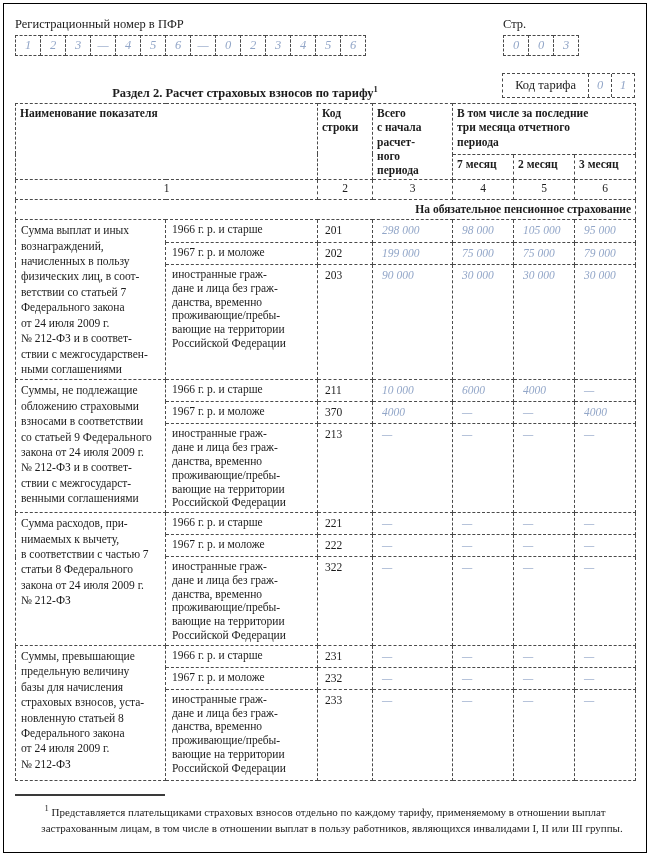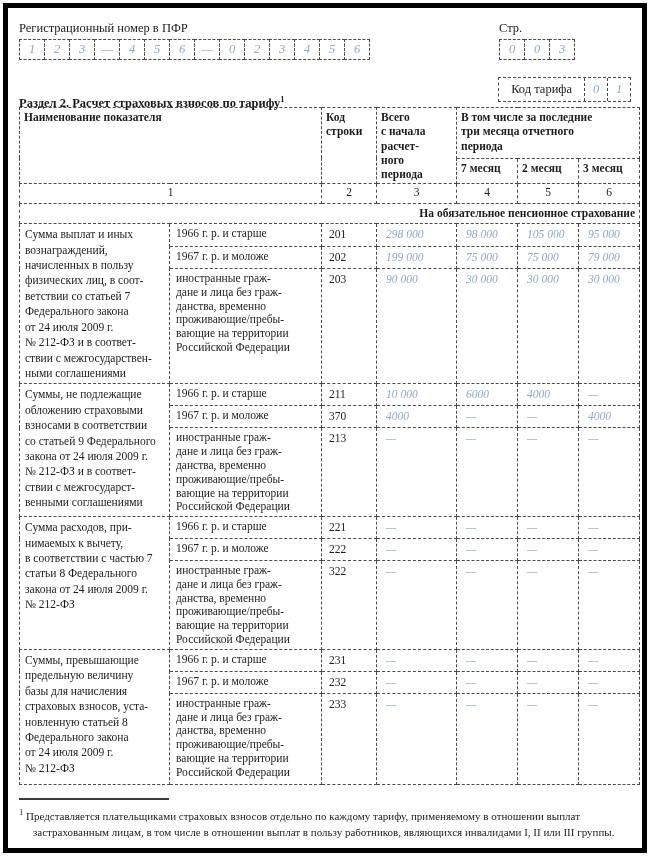--- a/index.html
+++ b/index.html
@@ -1,30 +1,30 @@
 <!DOCTYPE html>
 <html><head>
 <meta charset="utf-8">
 <style>
   * { box-sizing: border-box; margin: 0; padding: 0; }
   html, body { width: 650px; height: 856px; background: #ffffff; overflow: hidden; }
   body { font-family: "Liberation Serif", "DejaVu Serif", serif; color: #1c1c1c; position: relative; }
-  .page { position: absolute; inset: 3px; border: 5px solid #000000; padding: 13px 11px 10px 11px; background: #fff; font-family: Liberation Serif, serif; }
+  .page { position: absolute; inset: 3px; border: 1px solid #000000; padding: 13px 11px 10px 11px; background: #fff; font-family: Liberation Serif, serif; }
 
   .top-row { display: flex; justify-content: space-between; align-items: flex-start; }
   .fld-label { font-size: 12.5px; }
   .cells-row { display: flex; margin-top: 3px; }
   .cell { width: 26px; height: 21px; border: 1px dashed #4a4a4a; margin-left: -1px;
           display: flex; align-items: center; justify-content: center;
           font-style: italic; font-size: 12.5px; color: #92a6c8; }
   .cell:first-child { margin-left: 0; }
   .pageno-block { width: 132px; }
 
   .title-row { position: relative; margin-top: 17px; height: 27px; }
-  .title { position: absolute; left: 0; right: 160px; top: 17px; 
+  .title { position: absolute; left: 0; right: 160px; top: 11px; text-align: center;
            font-weight: bold; font-size: 12.5px; }
   sup { font-size: 8.5px; }
   .tariff-box { position: absolute; right: 0; top: 0; display: flex; border: 1px dashed #4a4a4a; height: 25px; }
   .tariff-label { padding: 4px 12px 0 12px; font-size: 12.5px; }
   .tariff-digit { width: 23px; border-left: 1px dashed #4a4a4a; display: flex; align-items: center;
                   justify-content: center; font-style: italic; font-size: 12.5px; color: #92a6c8; }
 
   .units { text-align: right; font-size: 11.5px; margin-top: 9px; }
 
   table { border-collapse: collapse; table-layout: fixed; width: 620px; margin-top: 3px; }
@@ -36,21 +36,21 @@
   tr.h2 { height: 24px; }
   tr.nums td { text-align: center; height: 20px; padding: 1px 2px; }
   tr.sect td { font-weight: bold; height: 20px; padding-left: 5px; text-align: right; }
   tr.rs { height: 22px; }
   tr.t1 { height: 113px; } tr.t2 { height: 82px; } tr.t3 { height: 84px; } tr.t4 { height: 91px; }
   .ind { line-height: 1.34; padding: 3px 2px 2px 5px; }
   .cat { line-height: 1.2; padding-left: 6px; padding-top: 3px; }
   .code { padding-left: 7px; padding-top: 3px; margin-left: 12px; }
   .val { font-style: italic; color: #92a6c8; padding-left: 9px; padding-top: 3px; }
 
-  .footnote { margin-top: 13px; }
+  .footnote { margin-top: 13px; text-align: center; }
   .fn-rule { width: 150px; border-top: 2px solid #3a3a3a; margin-bottom: 6px; }
   .fn-text { font-size: 11px; line-height: 1.5; padding-left: 14px; text-indent: -14px; }
 </style>
 </head>
 <body>
 
 <div class="page">
 
   <div class="top-row">
     <div>

